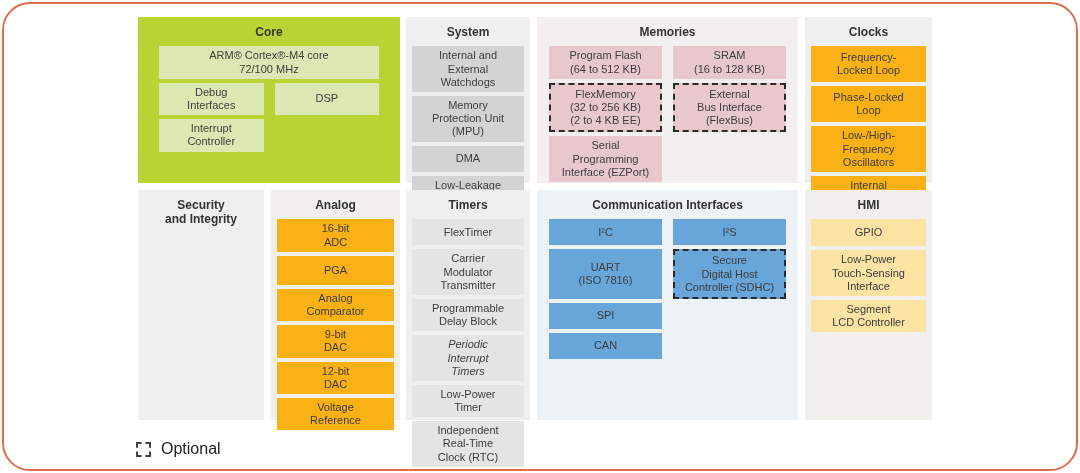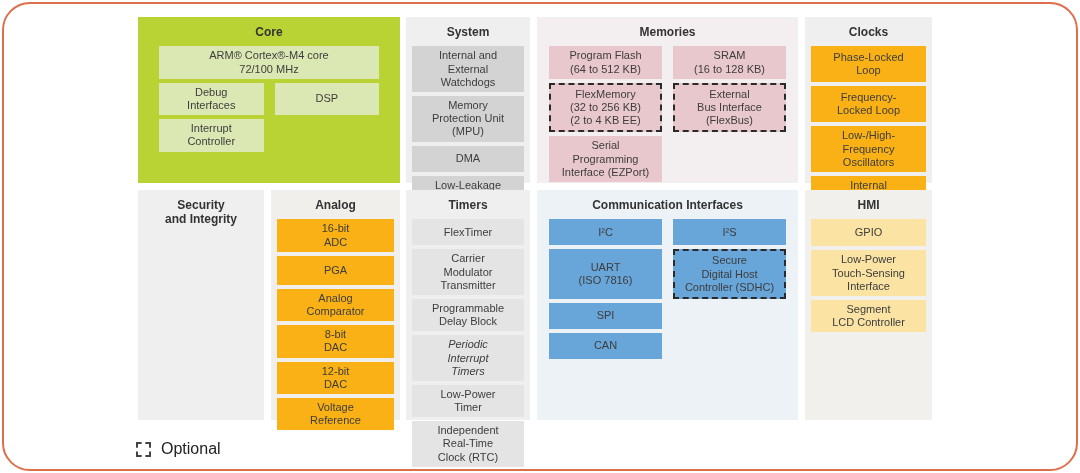--- a/index.html
+++ b/index.html
@@ -79,24 +79,24 @@
 (FlexBus)</div>
         <div class="block" style="background: rgb(233, 200, 205); grid-column: 1;">Serial
 Programming
 Interface (EZPort)</div>
       </div>
   </div>
 
   <div class="section sec-clocks" style="background: rgb(239, 239, 239);">
     <div class="section-title">Clocks</div>
     <div class="blocks">
+        <div class="block" style="background: rgb(249, 177, 21);">Frequency-
+Locked Loop</div>
         <div class="block" style="background: rgb(249, 177, 21);">Phase-Locked
 Loop</div>
-        <div class="block" style="background: rgb(249, 177, 21);">Frequency-
-Locked Loop</div>
         <div class="block" style="background: rgb(249, 177, 21);">Low-/High-
 Frequency
 Oscillators</div>
         <div class="block" style="background: rgb(249, 177, 21);">Internal
 Reference
 Clocks</div>
       </div>
   </div>
 
   <div class="section sec-security" style="background: rgb(239, 239, 239);">
@@ -105,21 +105,21 @@
   </div>
 
   <div class="section sec-analog" style="background: rgb(240, 239, 236);">
     <div class="section-title">Analog</div>
     <div class="blocks">
         <div class="block" style="background: rgb(249, 177, 21);">16-bit
 ADC</div>
         <div class="block" style="background: rgb(249, 177, 21);">PGA</div>
         <div class="block" style="background: rgb(249, 177, 21);">Analog
 Comparator</div>
-        <div class="block" style="background: rgb(249, 177, 21);">8-bit
+        <div class="block" style="background: rgb(249, 177, 21);">9-bit
 DAC</div>
         <div class="block" style="background: rgb(249, 177, 21);">12-bit
 DAC</div>
         <div class="block" style="background: rgb(249, 177, 21);">Voltage
 Reference</div>
       </div>
   </div>
 
   <div class="section sec-timers" style="background: rgb(239, 239, 239);">
     <div class="section-title">Timers</div>

